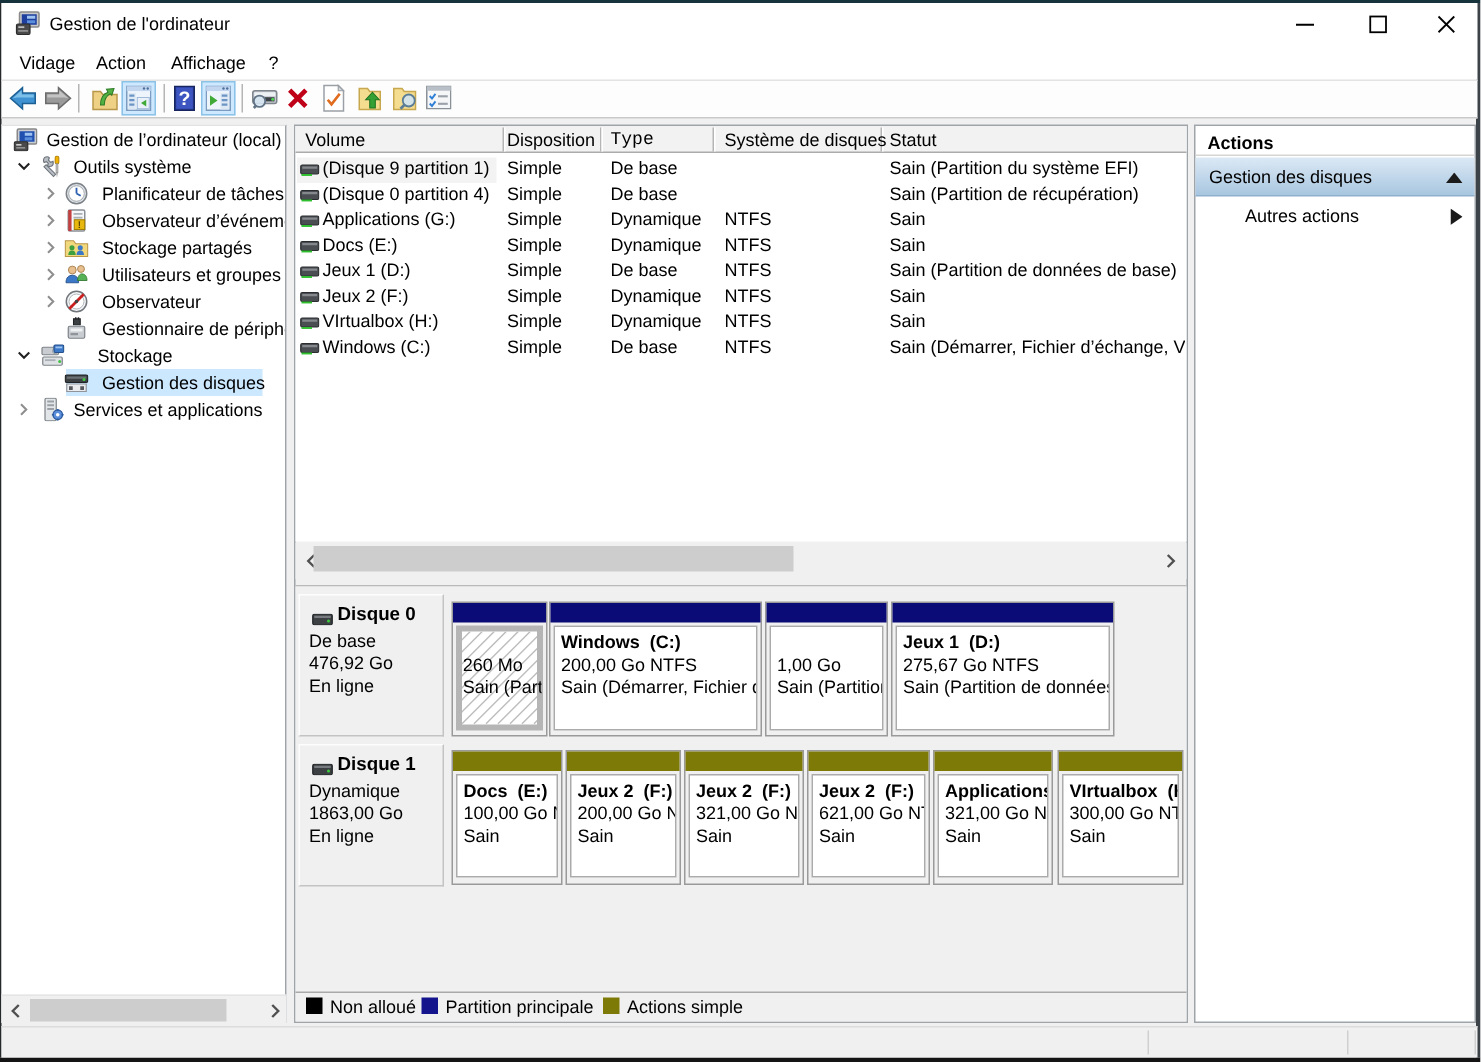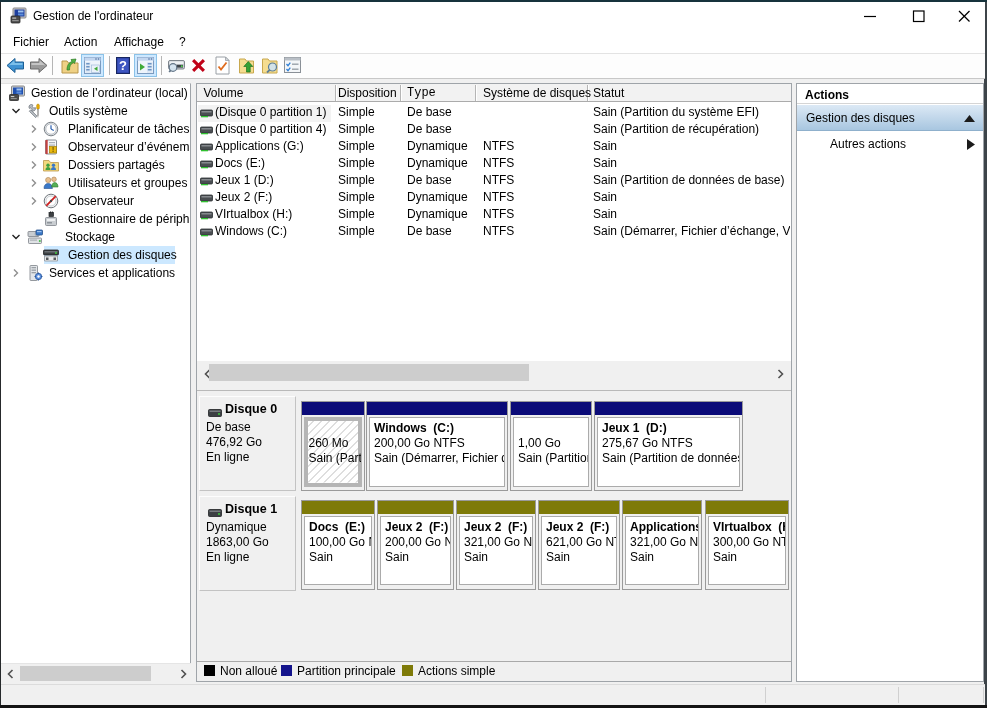--- a/index.html
+++ b/index.html
@@ -30,21 +30,21 @@
 </div>
 <div class="abs nw" style="left:33px;top:9px;font-size:12px;">Gestion de l'ordinateur</div>
 <svg class="abs" style="left:860px;top:2px;" width="125" height="28" viewBox="0 0 125 28">
   <line x1="4" y1="14.5" x2="16" y2="14.5" stroke="#000" stroke-width="1.2"></line>
   <rect x="53.5" y="9" width="10.5" height="10.5" fill="none" stroke="#000" stroke-width="1.2"></rect>
   <line x1="99" y1="9" x2="109.5" y2="19.5" stroke="#000" stroke-width="1.2"></line>
   <line x1="109.5" y1="9" x2="99" y2="19.5" stroke="#000" stroke-width="1.2"></line>
 </svg>
 
 <div class="abs" style="left:1px;top:30px;width:984px;height:23px;background:#ffffff;"></div>
-<div class="abs nw" style="left:13px;top:35px;">Fichier</div>
+<div class="abs nw" style="left:13px;top:35px;">Vidage</div>
 <div class="abs nw" style="left:64px;top:35px;">Action</div>
 <div class="abs nw" style="left:114px;top:35px;">Affichage</div>
 <div class="abs nw" style="left:179px;top:35px;">?</div>
 
 <div class="abs" style="left:1px;top:53px;width:984px;height:26px;background:#fdfdfd;border-top:1px solid #e3e3e3;border-bottom:1px solid #c8c8c8;"></div>
 <div class="abs" style="left:0;top:53px;width:984px;height:25px;">
   <svg class="abs" style="left:6px;top:4px;" width="19" height="17" viewBox="0 0 19 17">
     <path d="M1 8.5 L9 1.5 L9 5 L17.5 5 L17.5 12 L9 12 L9 15.5 Z" fill="#3f92d2" stroke="#1c5f93" stroke-width="1"></path>
     <path d="M2.5 8.5 L8.5 3.2 L8.5 6 L16.5 6 L16.5 8 L5 8 Z" fill="#7cc0ea"></path>
   </svg>
@@ -172,21 +172,21 @@
 <svg class="abs" style="left:28px;top:76px;" width="10" height="10" viewBox="0 0 10 10">
       <path d="M3 1.5 L6.5 5 L3 8.5" fill="none" stroke="#8f8f8f" stroke-width="1.4"></path>
     </svg>
 <div class="abs" style="left:42px;top:73px;width:16px;height:16px;"><svg width="16" height="16" viewBox="0 0 16 16">
         <path d="M0.5 3.5 L6 3.5 L7.5 5.5 L15.5 5.5 L15.5 14 L0.5 14 Z" fill="#f2d97e" stroke="#bb974a" stroke-width="0.8"></path>
         <circle cx="5" cy="8.2" r="1.7" fill="#3fa03f"></circle>
         <path d="M2.5 13 C2.5 10.8 3.6 10 5 10 C6.4 10 7.5 10.8 7.5 13 Z" fill="#3fa03f"></path>
         <circle cx="10.5" cy="8.2" r="1.7" fill="#3b79c8"></circle>
         <path d="M8 13 C8 10.8 9.1 10 10.5 10 C11.9 10 13 10.8 13 13 Z" fill="#3b79c8"></path>
       </svg></div>
-<div class="abs nw" style="left:67px;top:74px;">Dossiers partagés</div>
+<div class="abs nw" style="left:67px;top:74px;">Stockage partagés</div>
 <svg class="abs" style="left:28px;top:94px;" width="10" height="10" viewBox="0 0 10 10">
       <path d="M3 1.5 L6.5 5 L3 8.5" fill="none" stroke="#8f8f8f" stroke-width="1.4"></path>
     </svg>
 <div class="abs" style="left:42px;top:91px;width:16px;height:16px;"><svg width="16" height="16" viewBox="0 0 16 16">
         <circle cx="5.2" cy="5" r="2.6" fill="#e8bf8f" stroke="#a77f4e" stroke-width="0.6"></circle>
         <path d="M1 13.5 C1 10 2.8 8.5 5.2 8.5 C7.6 8.5 9.4 10 9.4 13.5 Z" fill="#3b79c8" stroke="#26508b" stroke-width="0.6"></path>
         <circle cx="11" cy="4.3" r="2.3" fill="#e8bf8f" stroke="#a77f4e" stroke-width="0.6"></circle>
         <path d="M8.6 12 C9 9.2 10 7.6 11.5 7.6 C13.6 7.6 15 9 15 12 Z" fill="#56b056" stroke="#327a32" stroke-width="0.6"></path>
       </svg></div>
 <div class="abs nw" style="left:67px;top:92px;">Utilisateurs et groupes locaux</div>
@@ -278,21 +278,21 @@
 <div class="abs nw" style="left:286px;top:2px;">Système de disques</div>
 <div class="abs nw" style="left:396px;top:2px;">Statut</div>
 </div>
 <div class="abs" style="left:197px;top:103px;width:594px;height:258px;overflow:hidden;">
 <div class="abs" style="left:1px;top:2px;width:133px;height:17px;background:#f3f3f3;"></div>
 <div class="abs" style="left:3px;top:4px;"><svg width="13" height="10" viewBox="0 0 13 10">
         <rect x="0.5" y="2" width="12" height="6" rx="1" fill="#4a4e52" stroke="#2a2d30" stroke-width="0.8"></rect>
         <rect x="1.5" y="3" width="10" height="1.5" fill="#85898d"></rect>
         <rect x="1" y="8" width="7" height="1.3" fill="#2fbf2f"></rect>
       </svg></div>
-<div class="abs nw" style="left:18px;top:2px;">(Disque 0 partition 1)</div>
+<div class="abs nw" style="left:18px;top:2px;">(Disque 9 partition 1)</div>
 <div class="abs nw" style="left:141px;top:2px;">Simple</div>
 <div class="abs nw" style="left:210px;top:2px;">De base</div>
 <div class="abs nw" style="left:286px;top:2px;"></div>
 <div class="abs nw" style="left:396px;top:2px;width:197px;overflow:hidden;">Sain (Partition du système EFI)</div>
 <div class="abs" style="left:3px;top:21px;"><svg width="13" height="10" viewBox="0 0 13 10">
         <rect x="0.5" y="2" width="12" height="6" rx="1" fill="#4a4e52" stroke="#2a2d30" stroke-width="0.8"></rect>
         <rect x="1.5" y="3" width="10" height="1.5" fill="#85898d"></rect>
         <rect x="1" y="8" width="7" height="1.3" fill="#2fbf2f"></rect>
       </svg></div>
 <div class="abs nw" style="left:18px;top:19px;">(Disque 0 partition 4)</div>

